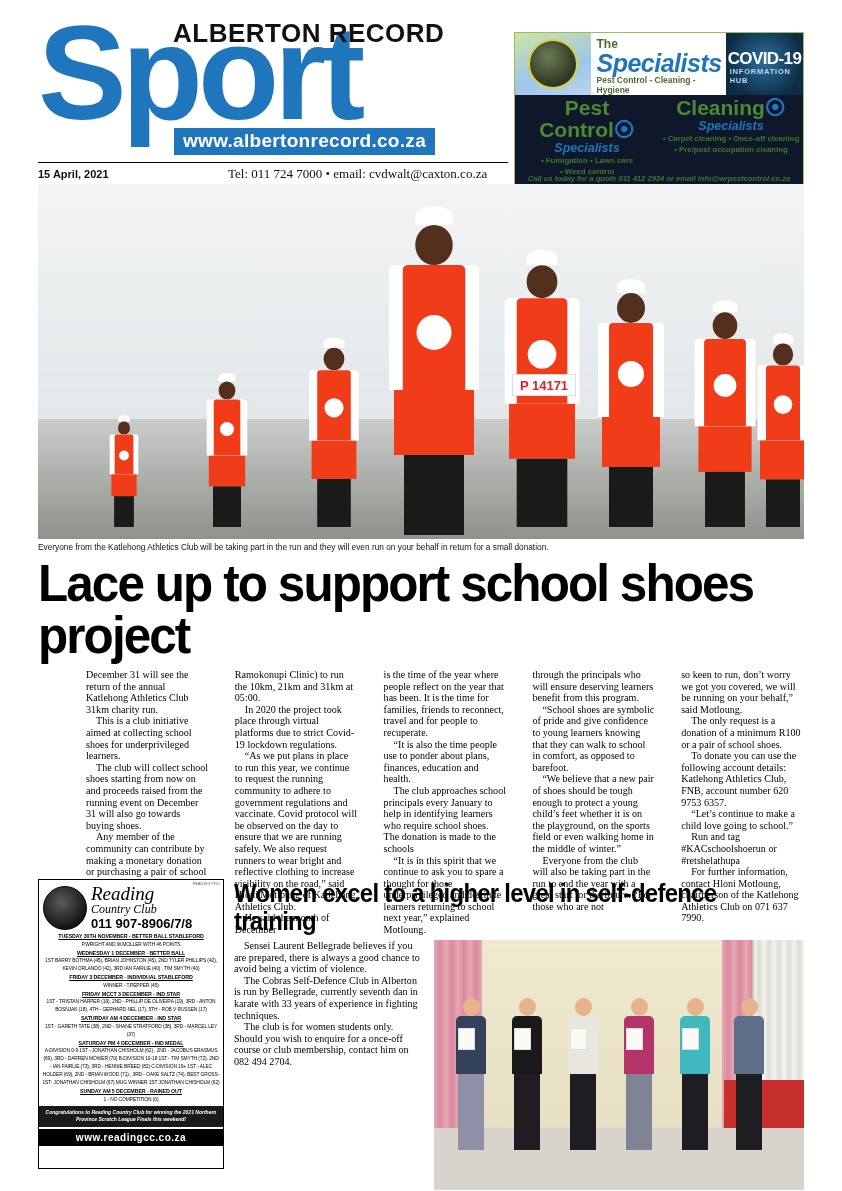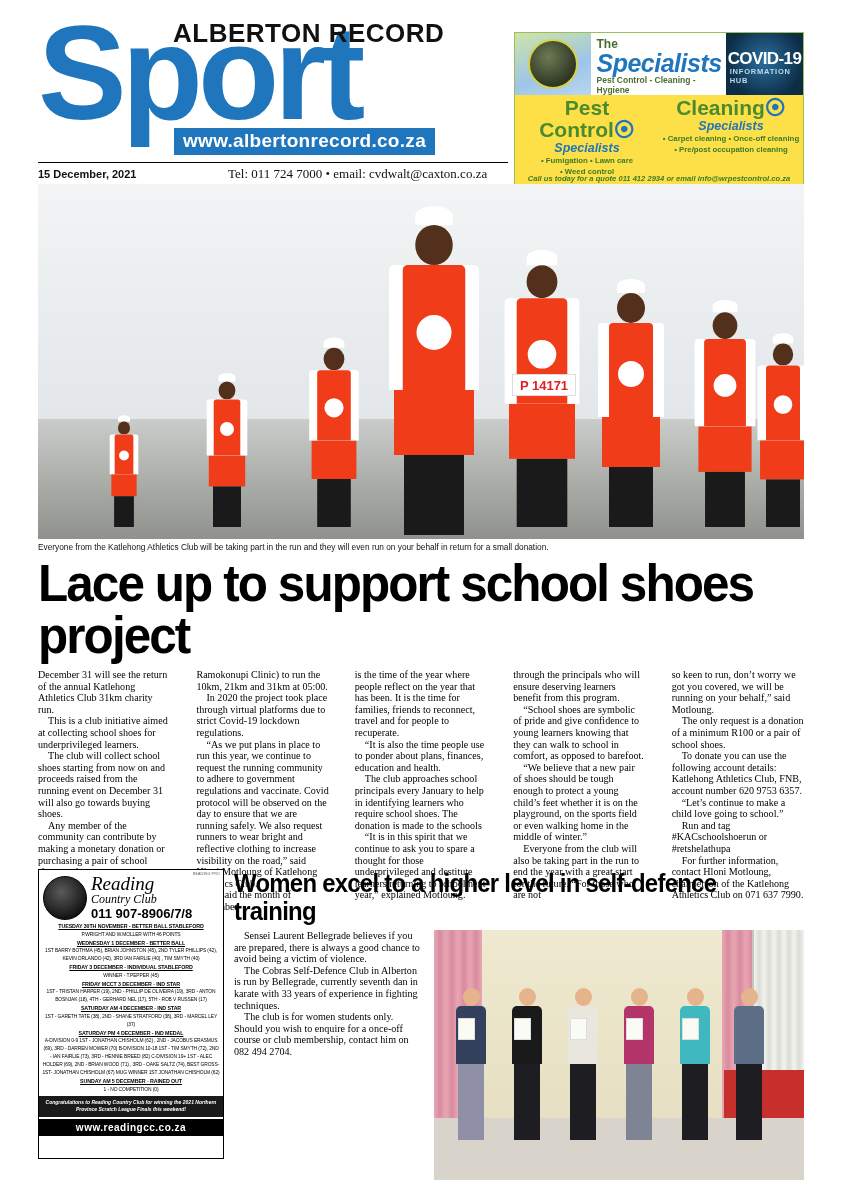--- a/index.html
+++ b/index.html
@@ -41,21 +41,21 @@
   }
   .mast-contact {
     position: absolute; left: 190px; top: 166px;
     font-size: 13px; color: #111;
   }
 
   
   .topad {
     position: absolute; right: 38px; top: 32px;
     width: 290px; height: 175px;
-    border: 1px solid #9bbf55; background: #fde047;
+    border: 1px solid #9bbf55; background: #0f172a;
     overflow: hidden;
   }
   .topad-strip { display: flex; height: 62px; }
   .ad-logo {
     width: 82px; background: linear-gradient(160deg,#cfe4a8,#9ec5e8 60%,#b9d6ef);
     position: relative;
   }
   .ad-logo .badge {
     position: absolute; left: 50%; top: 50%; transform: translate(-50%,-50%);
     width: 50px; height: 50px; border-radius: 50%;
@@ -142,27 +142,27 @@
   }
 
   
   .headline1 {
     font-family: "Liberation Sans", sans-serif; font-weight: bold;
     font-size: 52px; line-height: 52px; letter-spacing: -2px;
     color: #000; margin: 4px 0 8px; transform: scaleX(.95); transform-origin: left;
   }
 
   
-  .cols1 { display: flex; gap: 26px; height: 200px; }
+  .cols1 { display: flex; gap: 26px; height: 200px; margin-left: 48px; }
   .col { flex: 1; font-size: 10.1px; line-height: 11.6px; color: #000; text-align: left; }
   .col p { text-indent: 10px; }
   .col p.noindent { text-indent: 0; }
 
   
-  .lower { display: flex; gap: 10px; }
+  .lower { display: flex; gap: 10px; margin-top: 10px; }
   .readingad {
     width: 186px; height: 290px; border: 1px solid #000;
     background: #fff; position: relative; overflow: hidden;
     font-family: "Liberation Sans", sans-serif; color: #000;
   }
   .rc-tag { position: absolute; right: 3px; top: 2px; font-size: 3.6px;
     color: #555; letter-spacing: .2px; }
   .rc-head { display: flex; padding: 5px 4px 0 4px; align-items: center; }
   .rc-crest { width: 44px; height: 44px; border-radius: 50%;
     background: radial-gradient(circle at 42% 36%, #5a5a5a, #111 75%);
@@ -210,21 +210,21 @@
 <body>
 
 <div class="page">
 
   <div class="masthead">
     <div class="mast-left">
       <div class="mast-sport">Sport</div>
       <div class="mast-title">ALBERTON RECORD</div>
       <div class="mast-url">www.albertonrecord.co.za</div>
       <div class="mast-rule"></div>
-      <div class="mast-date">15 December, 2021</div>
+      <div class="mast-date">15 April, 2021</div>
       <div class="mast-contact">Tel: 011 724 7000  •  email: cvdwalt@caxton.co.za</div>
     </div>
   </div>
 
   <div class="topad">
     <div class="topad-strip">
       <div class="ad-logo">
         <div class="badge"></div>
       </div>
       <div class="ad-specialists">

